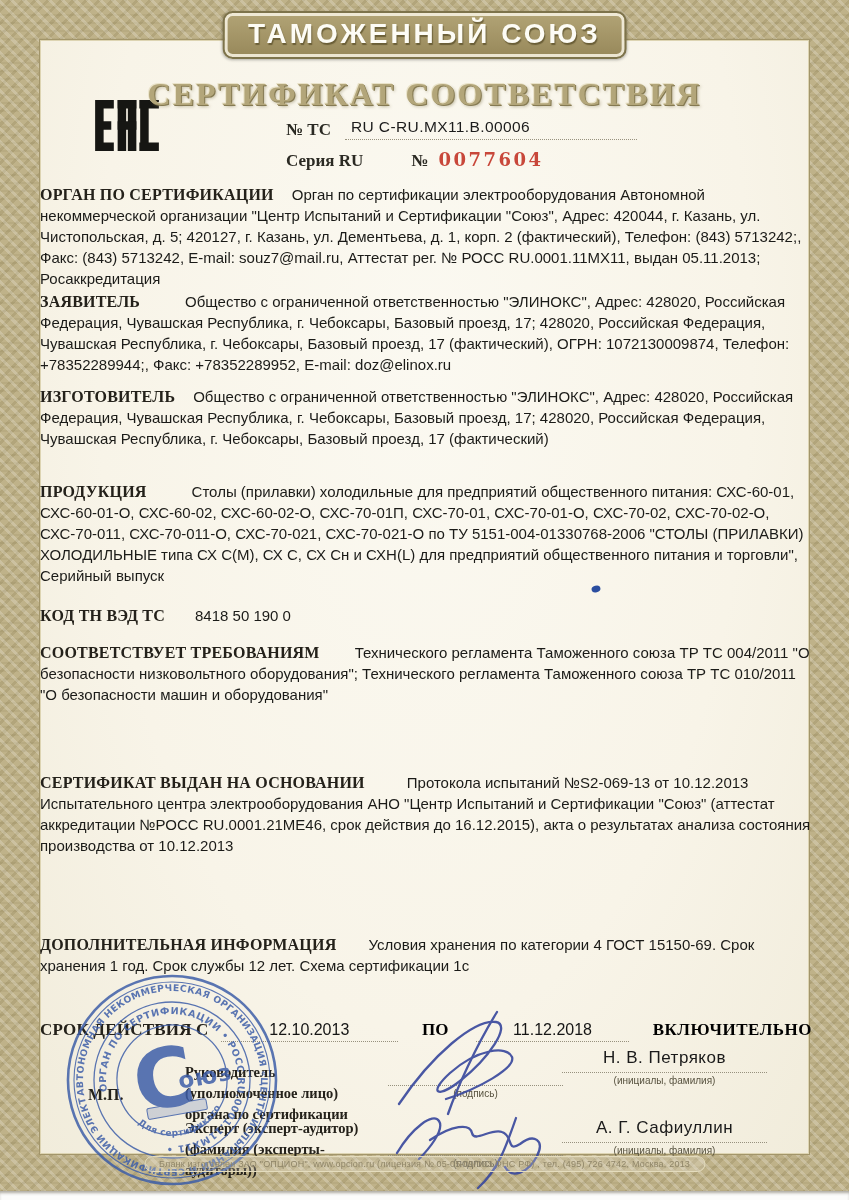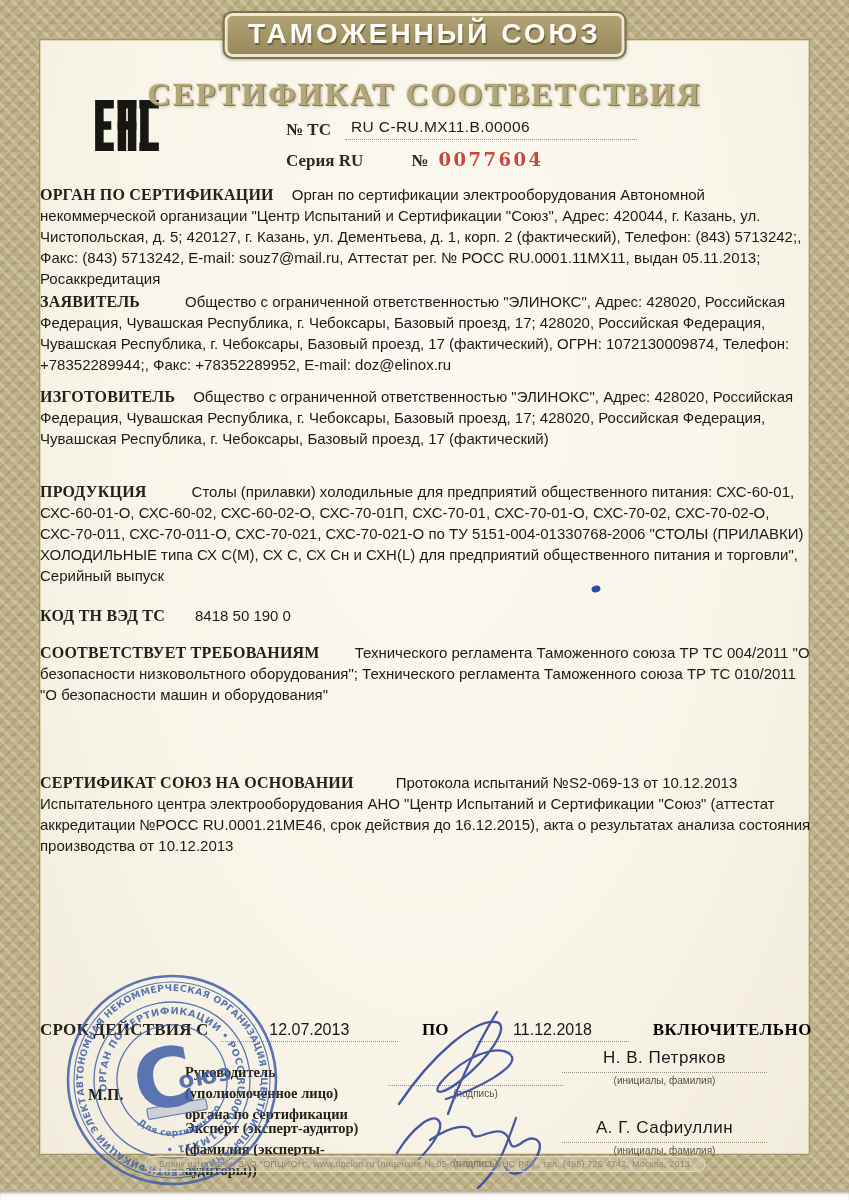--- a/index.html
+++ b/index.html
@@ -180,27 +180,30 @@
 
   <p class="sec" style="top:605px">
     <span class="lab g-kod">КОД ТН ВЭД ТС</span><span>8418 50 190 0</span>
   </p>
 
   <p class="sec" style="top:642px">
     <span class="lab g-sootv">СООТВЕТСТВУЕТ ТРЕБОВАНИЯМ</span><span>Технического регламента Таможенного союза ТР ТС 004/2011 "О безопасности низковольтного оборудования"; Технического регламента Таможенного союза ТР ТС 010/2011 "О безопасности машин и оборудования"</span>
   </p>
 
   <p class="sec" style="top:772px">
-    <span class="lab g-vydan">СЕРТИФИКАТ СОЮЗ НА ОСНОВАНИИ</span><span>Протокола испытаний №S2-069-13 от 10.12.2013 Испытательного центра электрооборудования АНО "Центр Испытаний и Сертификации "Союз" (аттестат аккредитации №РОСС RU.0001.21МЕ46, срок действия до 16.12.2015), акта о результатах анализа состояния производства от 10.12.2013</span>
-  </p>
-
+    <span class="lab g-vydan">СЕРТИФИКАТ ВЫДАН НА ОСНОВАНИИ</span><span>Протокола испытаний №S2-069-13 от 10.12.2013 Испытательного центра электрооборудования АНО "Центр Испытаний и Сертификации "Союз" (аттестат аккредитации №РОСС RU.0001.21МЕ46, срок действия до 16.12.2015), акта о результатах анализа состояния производства от 10.12.2013</span>
+  </p>
+
+  <p class="sec" style="top:934px">
+    <span class="lab g-dop">ДОПОЛНИТЕЛЬНАЯ ИНФОРМАЦИЯ</span><span>Условия хранения по категории 4 ГОСТ 15150-69. Срок хранения 1 год. Срок службы 12 лет. Схема сертификации 1с</span>
+  </p>
 
   <div class="validity">
     <span class="lab">СРОК ДЕЙСТВИЯ С</span>
-    <span class="dateline dl1">12.07.2013</span>
+    <span class="dateline dl1">12.10.2013</span>
     <span class="po">ПО</span>
     <span class="dateline dl2">11.12.2018</span>
     <span class="incl">ВКЛЮЧИТЕЛЬНО</span>
   </div>
 
   <div class="role role-head">Руководитель (уполномоченное лицо) органа по сертификации</div>
   <div class="role role-expert">Эксперт (эксперт-аудитор) (фамилия (эксперты-аудиторы))</div>
 
   <div class="sigcell sign1">
     <span class="line"></span>

